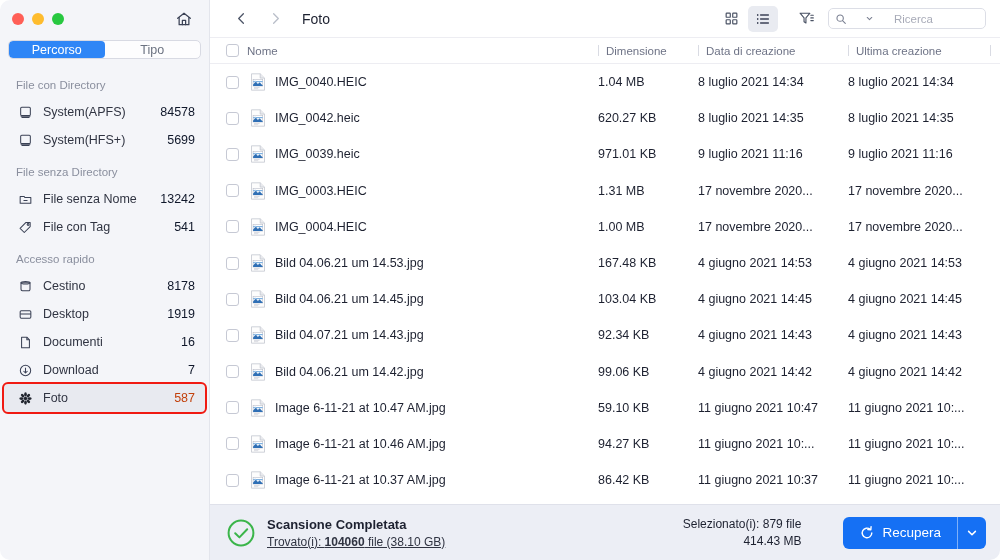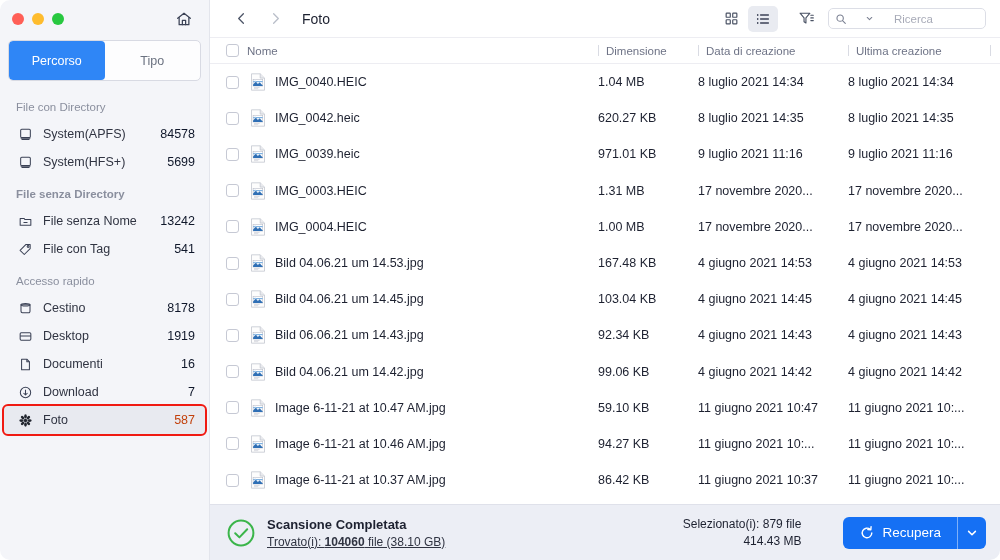--- a/index.html
+++ b/index.html
@@ -38,21 +38,21 @@
   .dot.yellow { background: #febc2e; }
   .dot.green { background: #28c840; }
   .home-btn {
     position: absolute; right: 14px; top: 8px;
     width: 22px; height: 22px;
     display: flex; align-items: center; justify-content: center;
   }
 
   .seg {
     margin: 2px 8px 12px 8px;
-    height: 41px;
+    height: 19px;
     display: flex;
     border-radius: 5px;
     overflow: hidden;
     border: 1px solid #d8dae3;
     background: #fdfdfe;
   }
   .seg > div {
     flex: 1;
     display: flex; align-items: center; justify-content: center;
     font-size: 12.5px;
@@ -286,21 +286,21 @@
         <span class="ico">
           <svg width="15" height="15" viewBox="0 0 18 18" fill="none" stroke="#3b4256" stroke-width="1.25" stroke-linejoin="round">
             <rect x="3.2" y="2.6" width="11.6" height="10" rx="1.3"></rect>
             <path d="M3.2 13.6 H14.8 M4.2 15 H13.8"></path>
           </svg>
         </span>
         <span class="lbl">System(HFS+)</span>
         <span class="cnt">5699</span>
       </div>
 
-      <div class="sb-group-label" style="padding-top:12px;font-weight:bold;">File senza Directory</div>
+      <div class="sb-group-label" style="padding-top:12px;">File senza Directory</div>
       <div class="sb-item">
         <span class="ico">
           <svg width="15" height="15" viewBox="0 0 18 18" fill="none" stroke="#3b4256" stroke-width="1.25" stroke-linejoin="round">
             <path d="M2.6 5.3 H7.2 L8.4 6.7 H15.4 V13.6 H2.6 Z"></path>
             <path d="M6.6 10.2 H11.4"></path>
           </svg>
         </span>
         <span class="lbl">File senza Nome</span>
         <span class="cnt">13242</span>
       </div>
@@ -614,21 +614,21 @@
 <svg width="16" height="18" viewBox="0 0 16 18">
   <path d="M1.5 0.8 H10.2 L14.5 5.1 V17.2 H1.5 Z" fill="#fdfdfd" stroke="#c3c6cf" stroke-width="0.8"></path>
   <path d="M10.2 0.8 V5.1 H14.5" fill="#e9eaee" stroke="#c3c6cf" stroke-width="0.8"></path>
   <rect x="3.1" y="6.4" width="9.6" height="6.6" fill="#ffffff" stroke="#b9bdc8" stroke-width="0.6"></rect>
   <path d="M3.1 11.6 L5.8 8.6 L7.9 11.0 L9.6 9.3 L12.7 12.6 V13 H3.1 Z" fill="#2f6fb5"></path>
   <path d="M3.1 9.2 L12.7 9.2 L12.7 8.0 L3.1 8.0 Z" fill="#7fb1e0"></path>
   <circle cx="5.2" cy="7.6" r="0.85" fill="#e9f1fa"></circle>
   <rect x="4.0" y="14.1" width="5.6" height="0.7" fill="#cdd0d8"></rect>
   <rect x="4.0" y="15.4" width="4.2" height="0.7" fill="#cdd0d8"></rect>
 </svg></span>
-            <span class="fname">Bild 06.06.21 um 14.43.jpg</span>
+            <span class="fname">Bild 04.07.21 um 14.43.jpg</span>
           </div>
           <div class="col-size cell-txt">92.34 KB</div>
           <div class="col-cre cell-txt">4 giugno 2021 14:43</div>
           <div class="col-mod cell-txt">4 giugno 2021 14:43</div>
           <div class="col-tail"></div>
         </div>
         <div class="row">
           <div class="col-name">
             <span class="chk"></span>
             <span class="fico">

